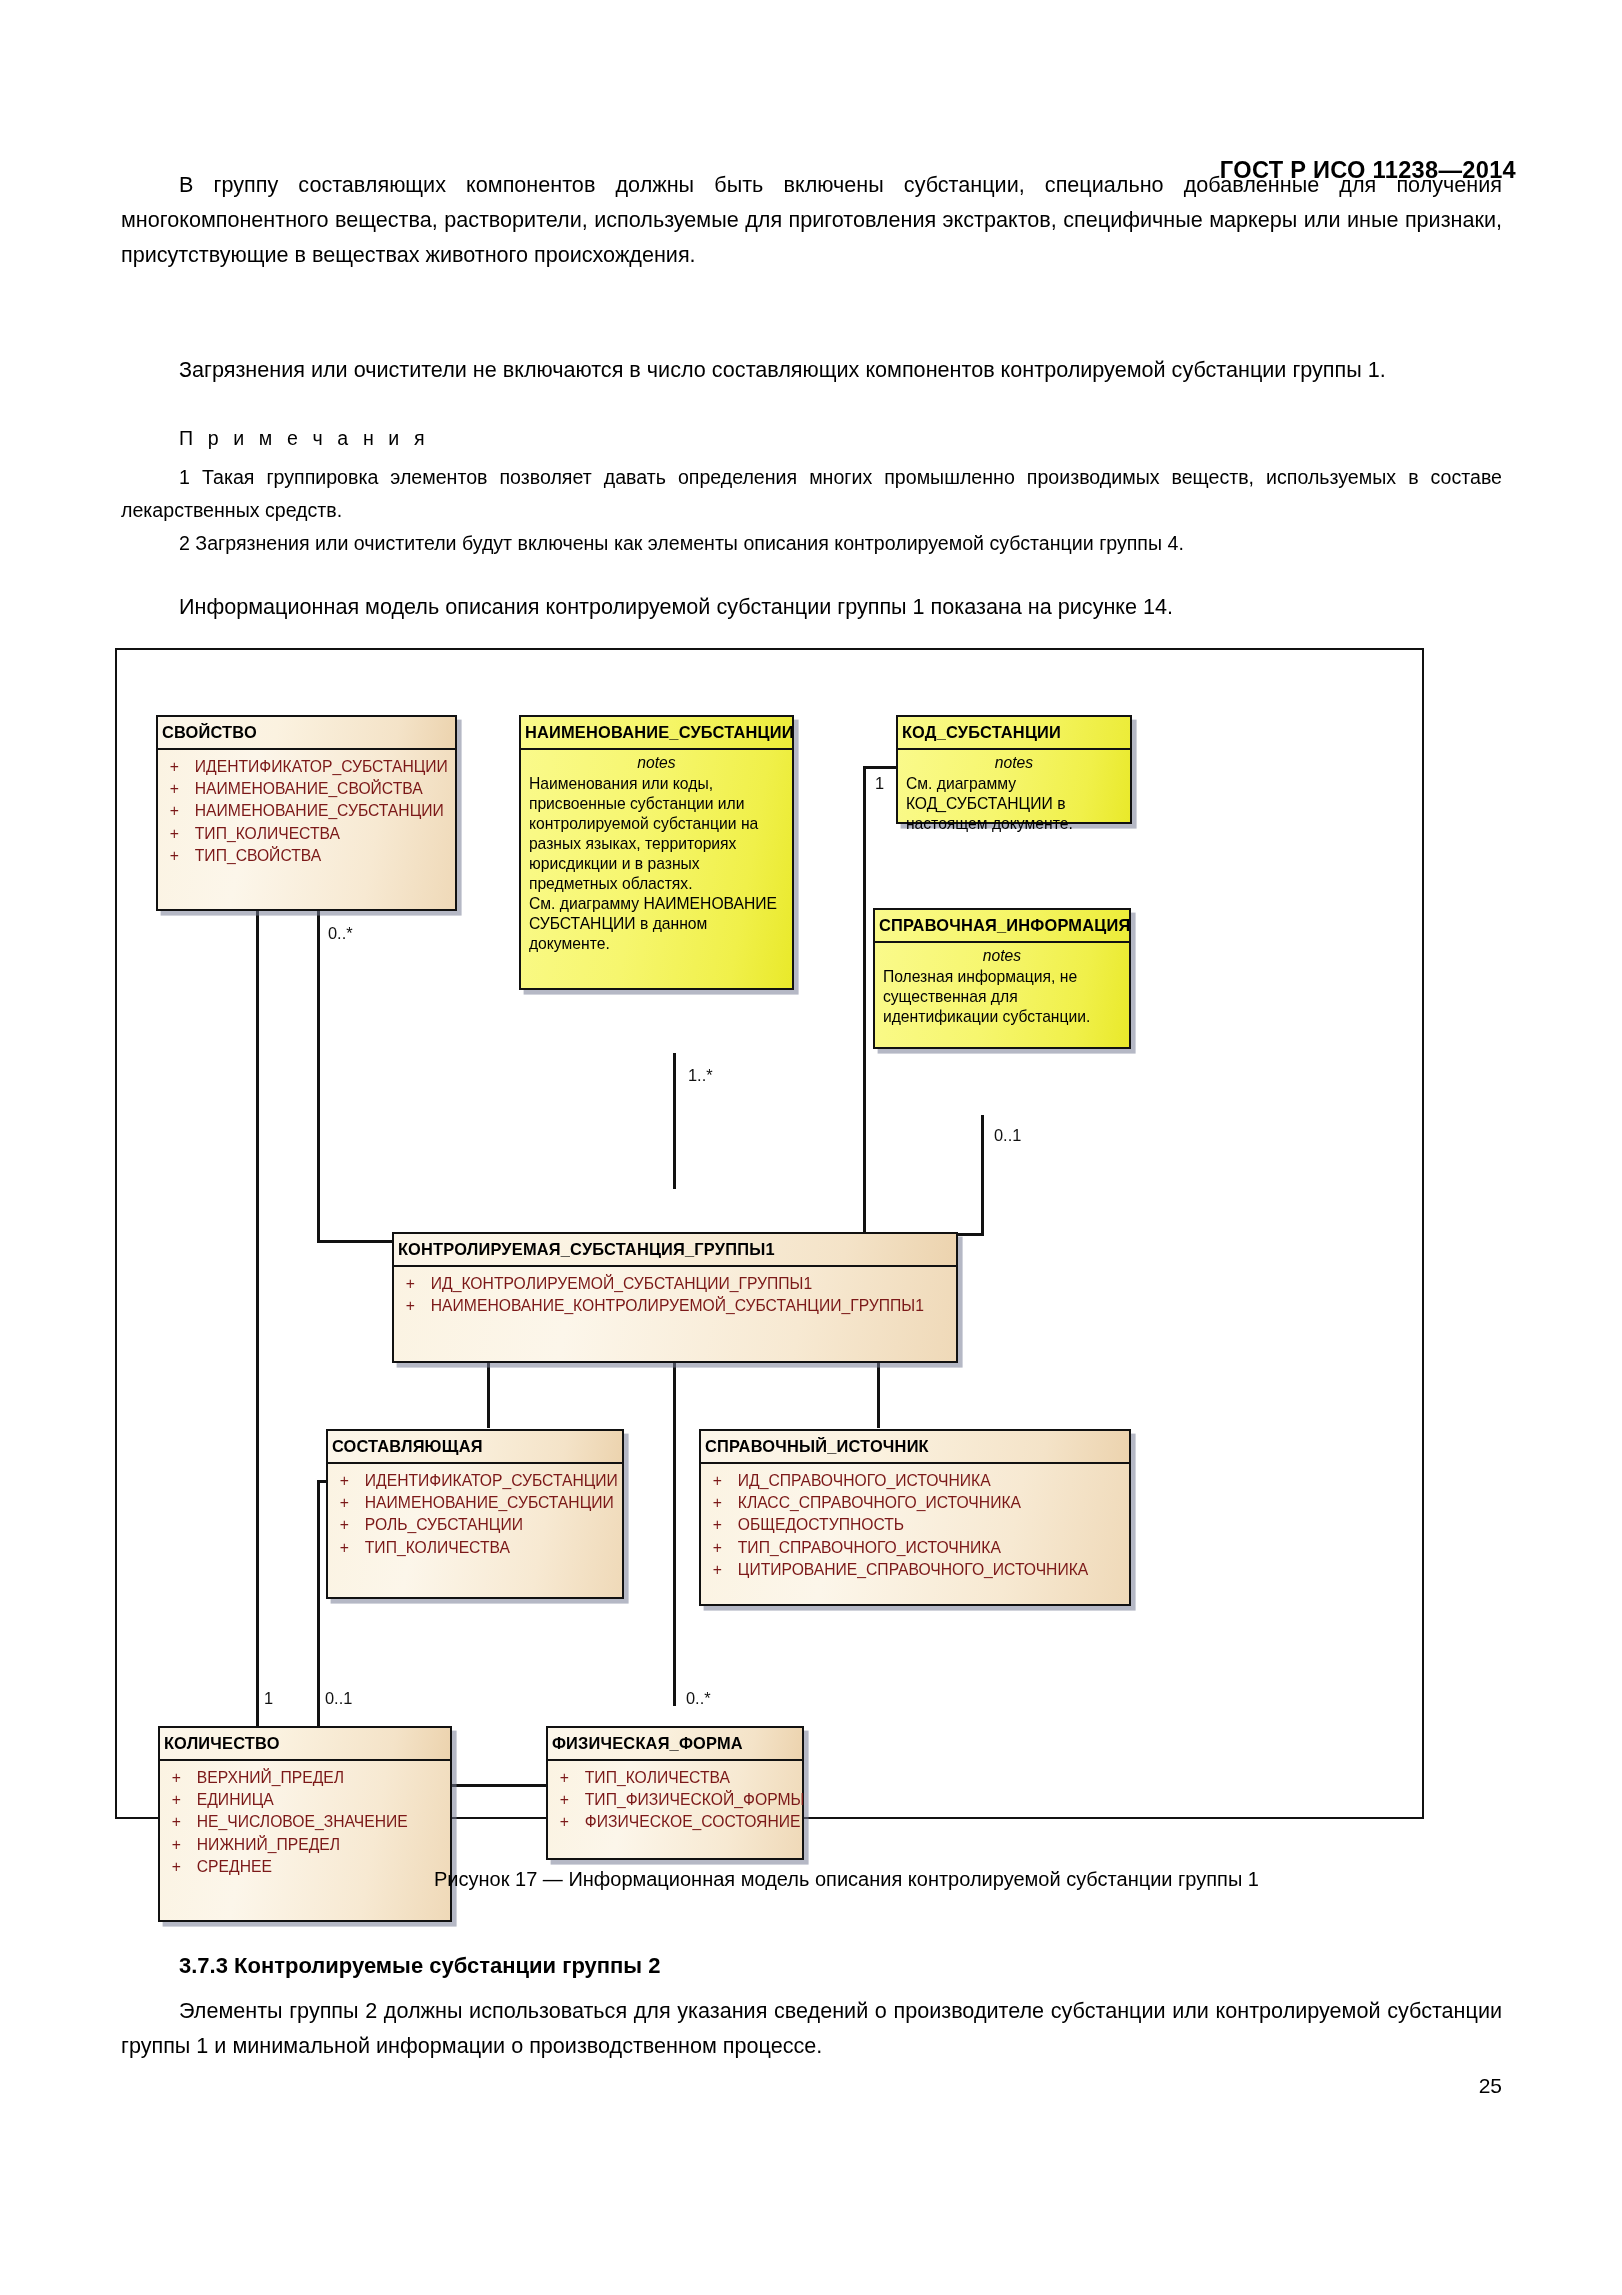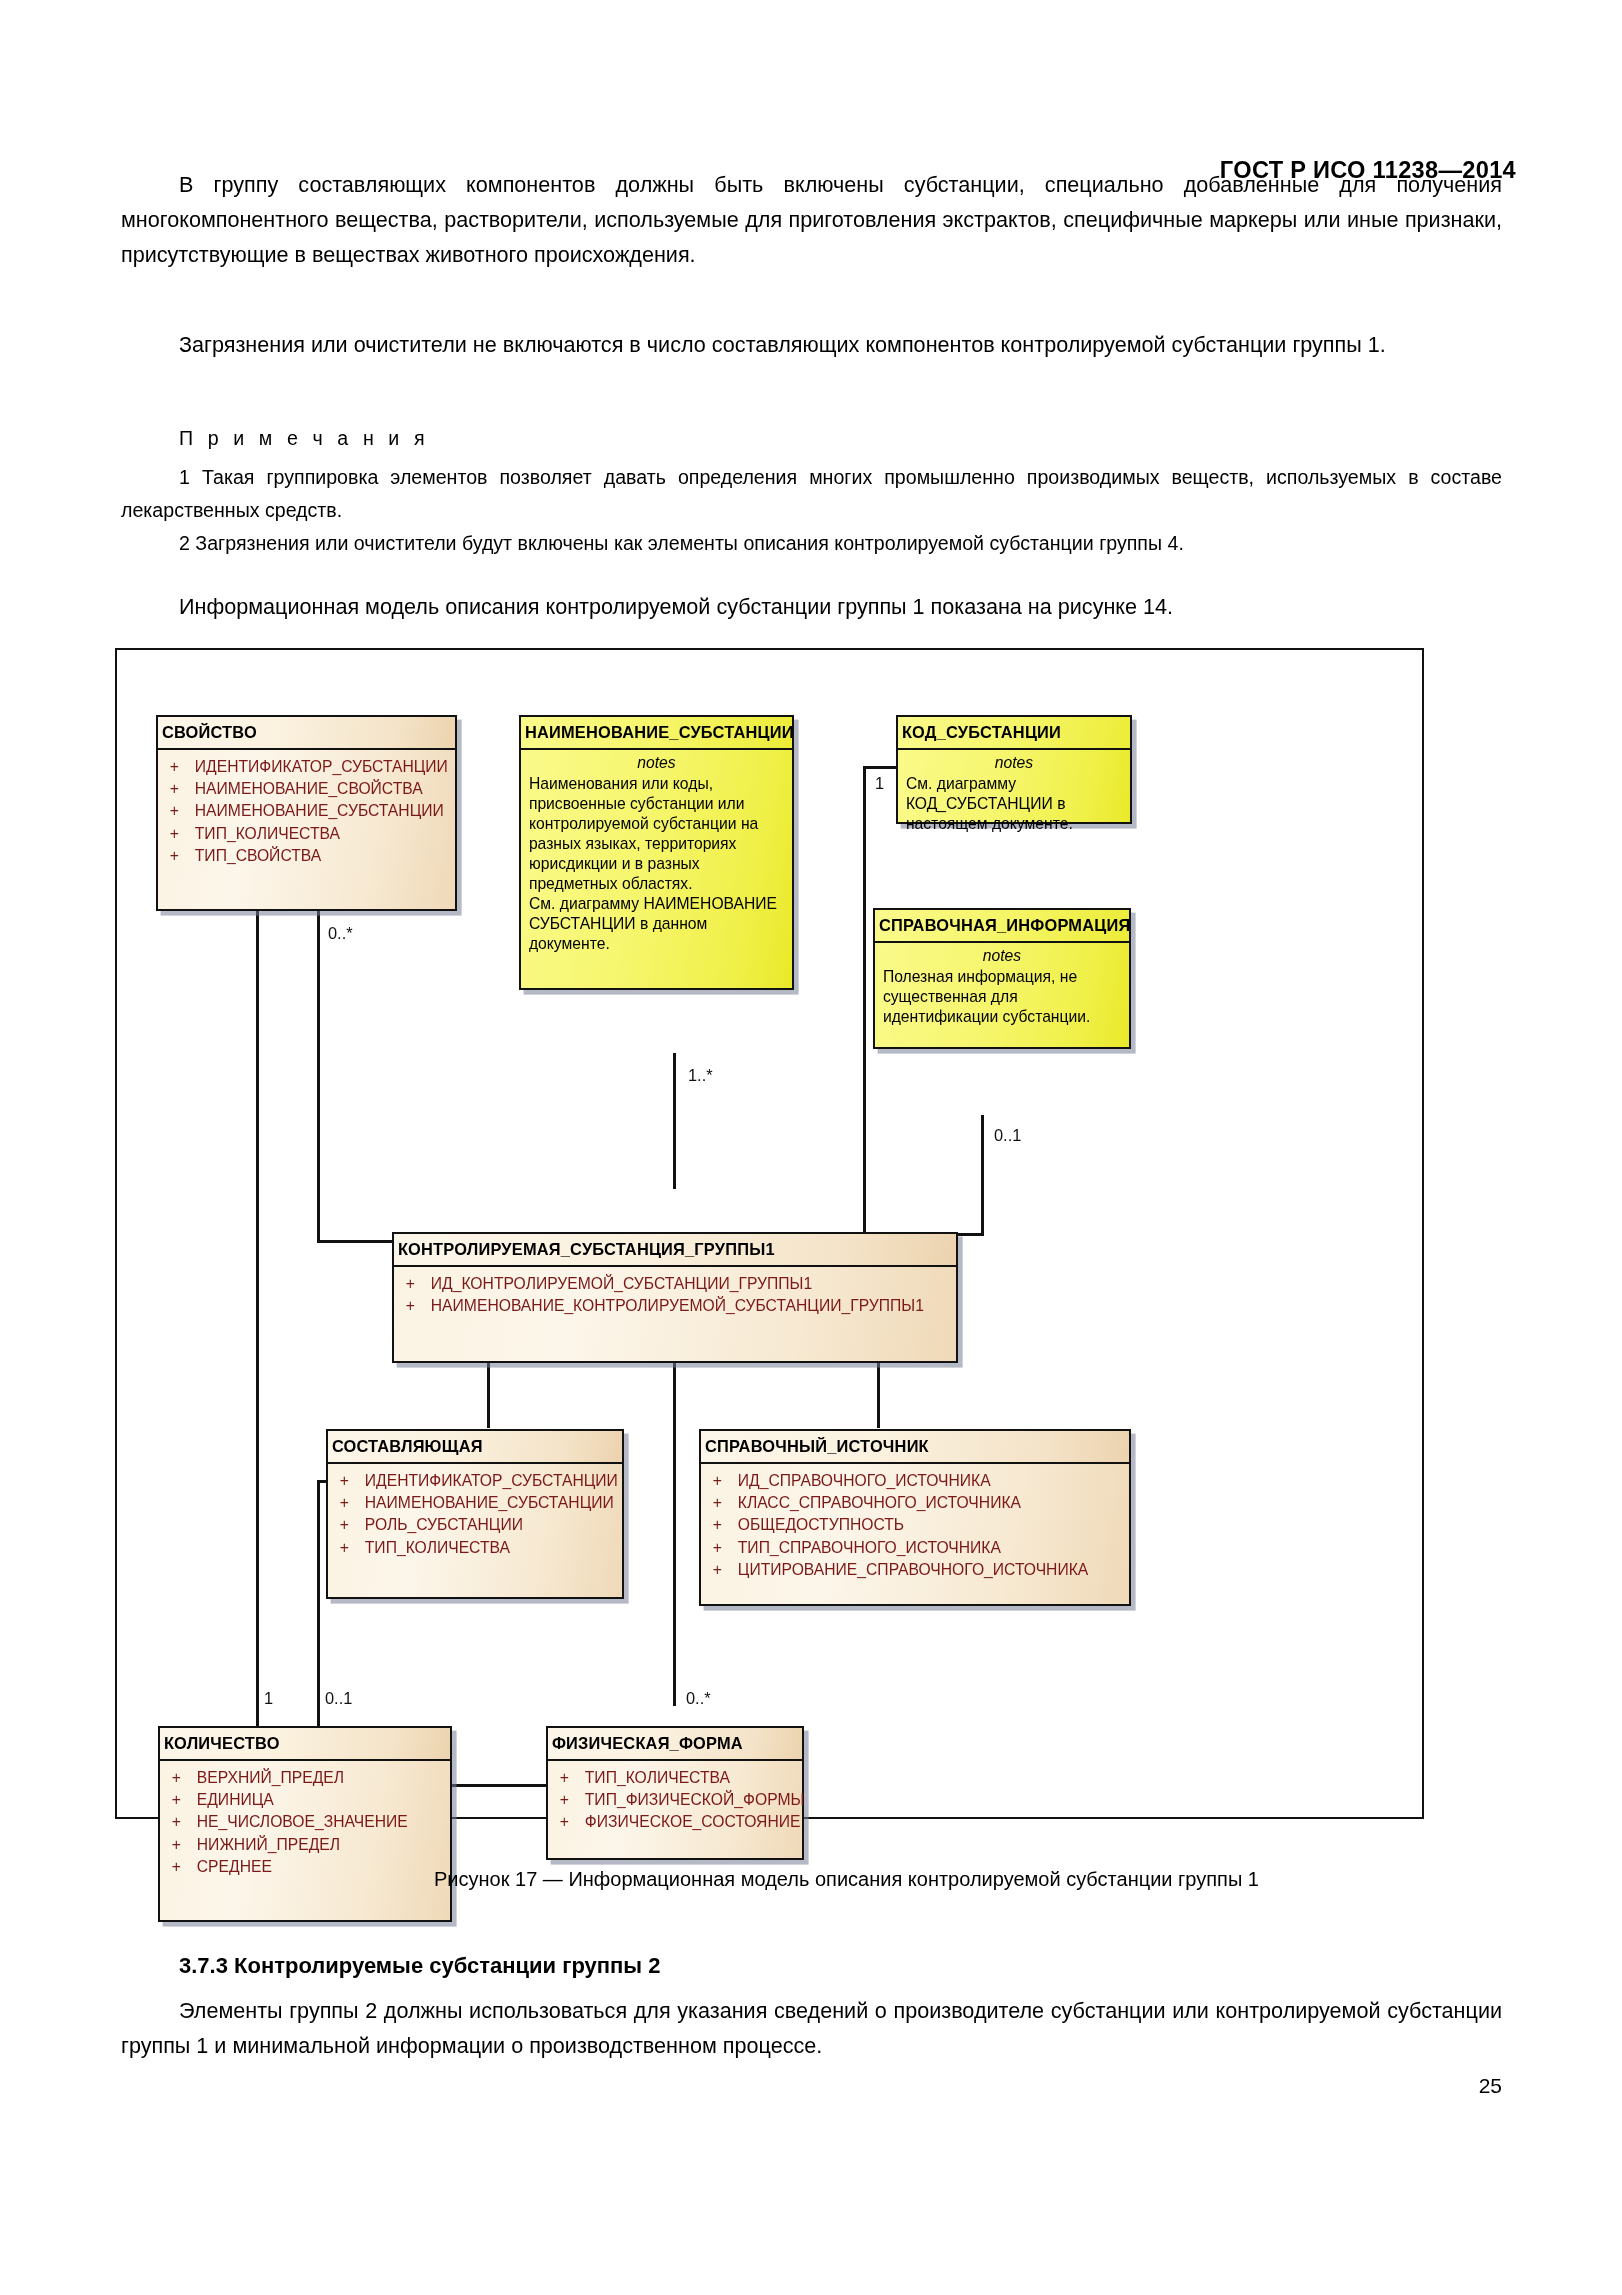--- a/index.html
+++ b/index.html
@@ -70,21 +70,21 @@
 </style>
 </head>
 <body>
 
 <div class="page">
 
   <div class="runhead">ГОСТ Р ИСО 11238—2014</div>
 
   <div class="para ind" style="top:167px;">В группу составляющих компонентов должны быть включены субстанции, специально добавленные для получения многокомпонентного вещества, растворители, используемые для приготовления экстрактов, специфичные маркеры или иные признаки, присутствующие в веществах животного происхождения.</div>
 
-  <div class="para ind" style="top:327px;">Загрязнения или очистители не включаются в число составляющих компонентов контролируемой субстанции группы 1.</div>
+  <div class="para ind" style="top:352px;">Загрязнения или очистители не включаются в число составляющих компонентов контролируемой субстанции группы 1.</div>
 
   <div class="note-h" style="top:427px;">П р и м е ч а н и я</div>
 
   <div class="smallpara" style="top:461px;">1 Такая группировка элементов позволяет давать определения многих промышленно производимых веществ, используемых в составе лекарственных средств.</div>
 
   <div class="smallpara" style="top:527px;">2 Загрязнения или очистители будут включены как элементы описания контролируемой субстанции группы 4.</div>
 
   <div class="para ind" style="top:589px;">Информационная модель описания контролируемой субстанции группы 1 показана на рисунке 14.</div>
 
   <div id="diagram">

